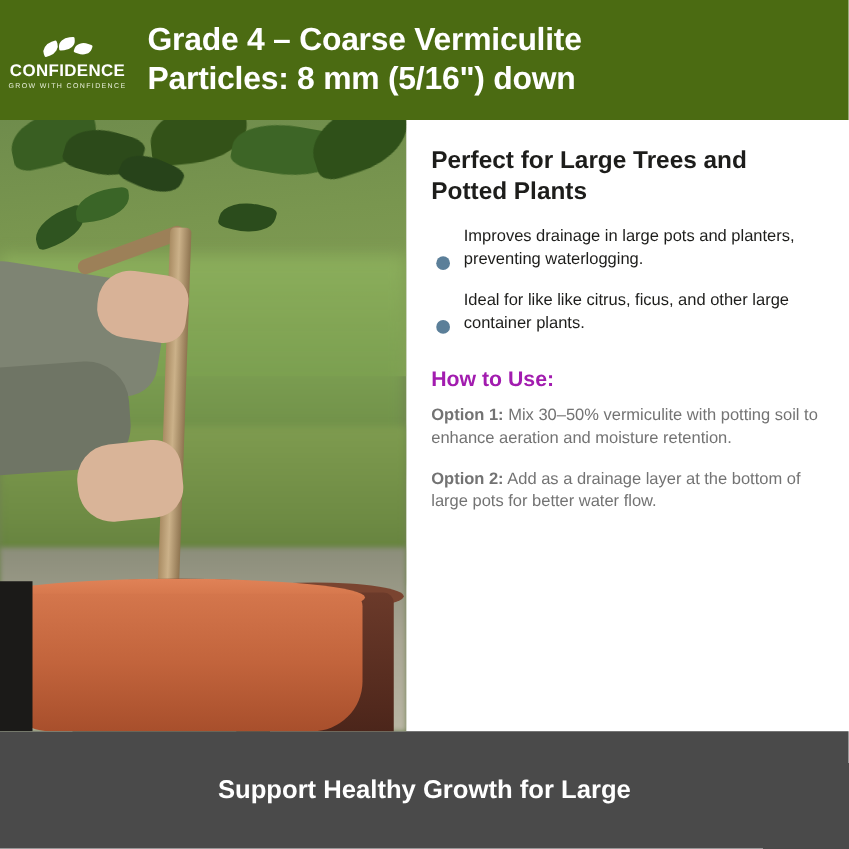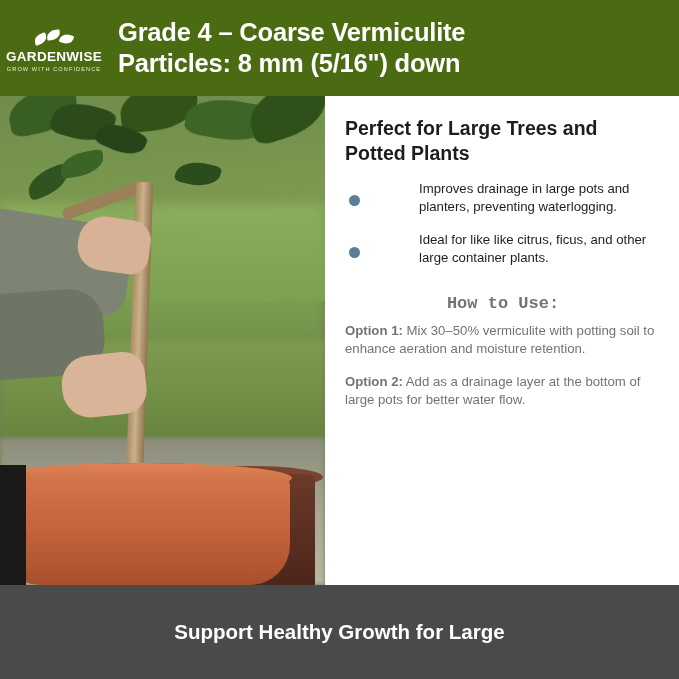--- a/index.html
+++ b/index.html
@@ -265,43 +265,40 @@
   .panel h2 {
     margin: 0 0 14px 0;
     font-size: 19.5px;
     line-height: 1.28;
     color: #1d1d1b;
     font-weight: bold;
   }
   .bullets { margin: 0 0 6px 0; }
   .bullet {
     display: flex;
-    align-items: center;
+    align-items: flex-end;
     margin-bottom: 15px;
-    gap: 48px;
   }
   .dot {
     flex: 0 0 11px;
     width: 11px; height: 11px;
     border-radius: 50%;
     background: #5b7f99;
     margin: 6px 11px 0 4px;
   }
   .bullet-text {
     font-size: 13.2px;
     line-height: 1.37;
     color: #1d1d1b;
   }
   .how-title {
-    text-align: center;
     font-size: 17px;
     font-weight: bold;
-    color: #737373;
+    color: #a21caf;
     margin: 6px 0 9px 0;
-    font-family: Liberation Mono, monospace;
   }
   .option {
     font-size: 13.2px;
     line-height: 1.38;
     color: #737373;
     margin-bottom: 14px;
   }
   .option b { font-weight: bold; }
 
   
@@ -328,21 +325,21 @@
 
 <div class="page">
 
   <div class="header">
     <div class="logo-box">
       <div class="logo-sprout">
         <span class="leaf l1"></span>
         <span class="leaf l2"></span>
         <span class="leaf l3"></span>
       </div>
-      <div class="logo-name">GARDENWISE</div>
+      <div class="logo-name">CONFIDENCE</div>
       <div class="logo-tag">GROW WITH CONFIDENCE</div>
     </div>
     <div class="header-titles">
       <div class="t1">Grade 4 – Coarse Vermiculite</div>
       <div class="t2">Particles: 8 mm (5/16") down</div>
     </div>
   </div>
 
   <div class="body">
 

